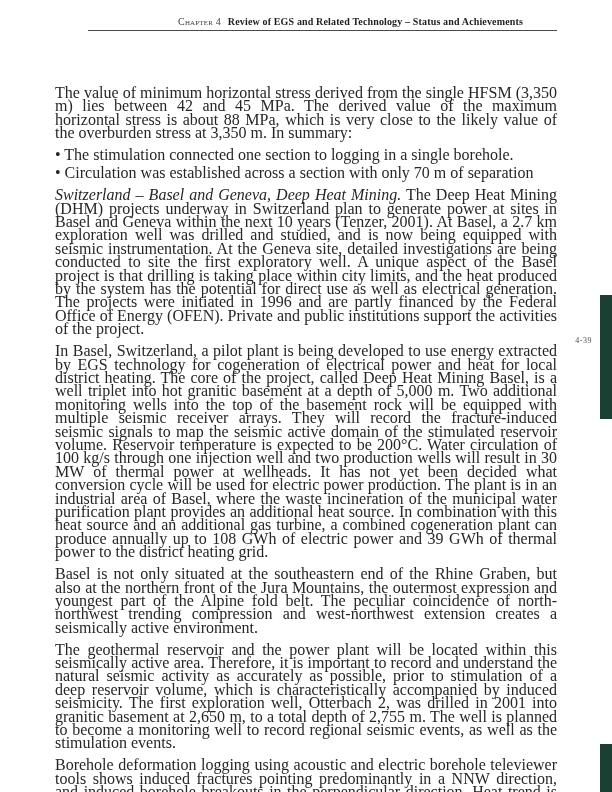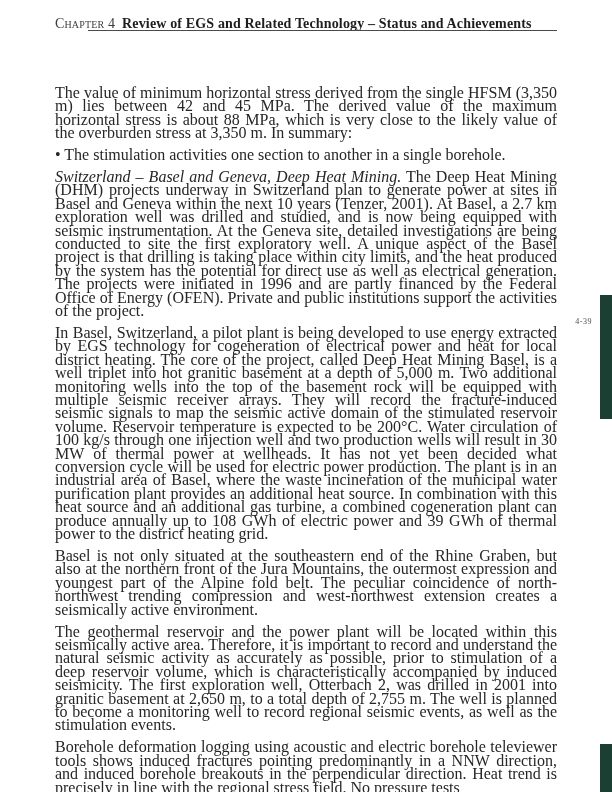--- a/index.html
+++ b/index.html
@@ -18,21 +18,21 @@
   }
   
   .header-text {
     position: absolute;
     top: 16px;
     left: 55px;
     width: 502px;
     text-align: right;
     padding-right: 34px;
     box-sizing: border-box;
-    font-size: 14px;
+    font-size: 10px;
     letter-spacing: 0.15px;
     white-space: nowrap;
   }
   .chapter-label {
     font-weight: normal;
     color: #3c3c3c;
     margin-right: 7px;
     font-variant: small-caps;
   }
   .header-title {
@@ -51,21 +51,21 @@
   .tab {
     position: absolute;
     right: 0;
     width: 12px;
     background: var(--tab, #1c3f33);
   }
   .tab-mid    { top: 295px; height: 124px; }
   .tab-bottom { top: 744px; height: 48px; }
   .page-number {
     position: absolute;
-    top: 317px;
+    top: 336px;
     right: 20px;
     font-size: 8px;
     letter-spacing: 0.5px;
     color: #4c4c4c;
   }
   
   .content {
     position: absolute;
     top: 86px;
     left: 55px;
@@ -107,21 +107,25 @@
   <div class="tab tab-bottom"></div>
   <div class="page-number">4-39</div>
 
   <div class="content">
 
     <p>The value of minimum horizontal stress derived from the single HFSM (3,350 m) lies between 42 and 45 MPa. The derived value of the maximum horizontal stress is about 88 MPa, which is very close to the likely value of the overburden stress at 3,350 m. In summary:</p>
 
     <div class="bullets">
       <div class="bullet">
         <span class="marker">•</span>
-        <span>The stimulation activities one section to another in a single borehole.</span>
+        <span>The stimulation connected one section to logging in a single borehole.</span>
+      </div>
+      <div class="bullet">
+        <span class="marker">•</span>
+        <span>Circulation was established across a section with only 70 m of separation</span>
       </div>
     </div>
 
     <p><span class="lead-italic">Switzerland – Basel and Geneva, Deep Heat Mining.</span><span> The Deep Heat Mining (DHM) projects underway in Switzerland plan to generate power at sites in Basel and Geneva within the next 10 years (Tenzer, 2001). At Basel, a 2.7 km exploration well was drilled and studied, and is now being equipped with seismic instrumentation. At the Geneva site, detailed investigations are being conducted to site the first exploratory well. A unique aspect of the Basel project is that drilling is taking place within city limits, and the heat produced by the system has the potential for direct use as well as electrical generation. The projects were initiated in 1996 and are partly financed by the Federal Office of Energy (OFEN). Private and public institutions support the activities of the project.</span></p>
 
     <p>In Basel, Switzerland, a pilot plant is being developed to use energy extracted by EGS technology for cogeneration of electrical power and heat for local district heating. The core of the project, called Deep Heat Mining Basel, is a well triplet into hot granitic basement at a depth of 5,000 m. Two additional monitoring wells into the top of the basement rock will be equipped with multiple seismic receiver arrays. They will record the fracture-induced seismic signals to map the seismic active domain of the stimulated reservoir volume. Reservoir temperature is expected to be 200°C. Water circulation of 100 kg/s through one injection well and two production wells will result in 30 MW of thermal power at wellheads. It has not yet been decided what conversion cycle will be used for electric power production. The plant is in an industrial area of Basel, where the waste incineration of the municipal water purification plant provides an additional heat source. In combination with this heat source and an additional gas turbine, a combined cogeneration plant can produce annually up to 108 GWh of electric power and 39 GWh of thermal power to the district heating grid.</p>
 
     <p>Basel is not only situated at the southeastern end of the Rhine Graben, but also at the northern front of the Jura Mountains, the outermost expression and youngest part of the Alpine fold belt. The peculiar coincidence of north-northwest trending compression and west-northwest extension creates a seismically active environment.</p>
 
     <p>The geothermal reservoir and the power plant will be located within this seismically active area. Therefore, it is important to record and understand the natural seismic activity as accurately as possible, prior to stimulation of a deep reservoir volume, which is characteristically accompanied by induced seismicity. The first exploration well, Otterbach 2, was drilled in 2001 into granitic basement at 2,650 m, to a total depth of 2,755 m. The well is planned to become a monitoring well to record regional seismic events, as well as the stimulation events.</p>

